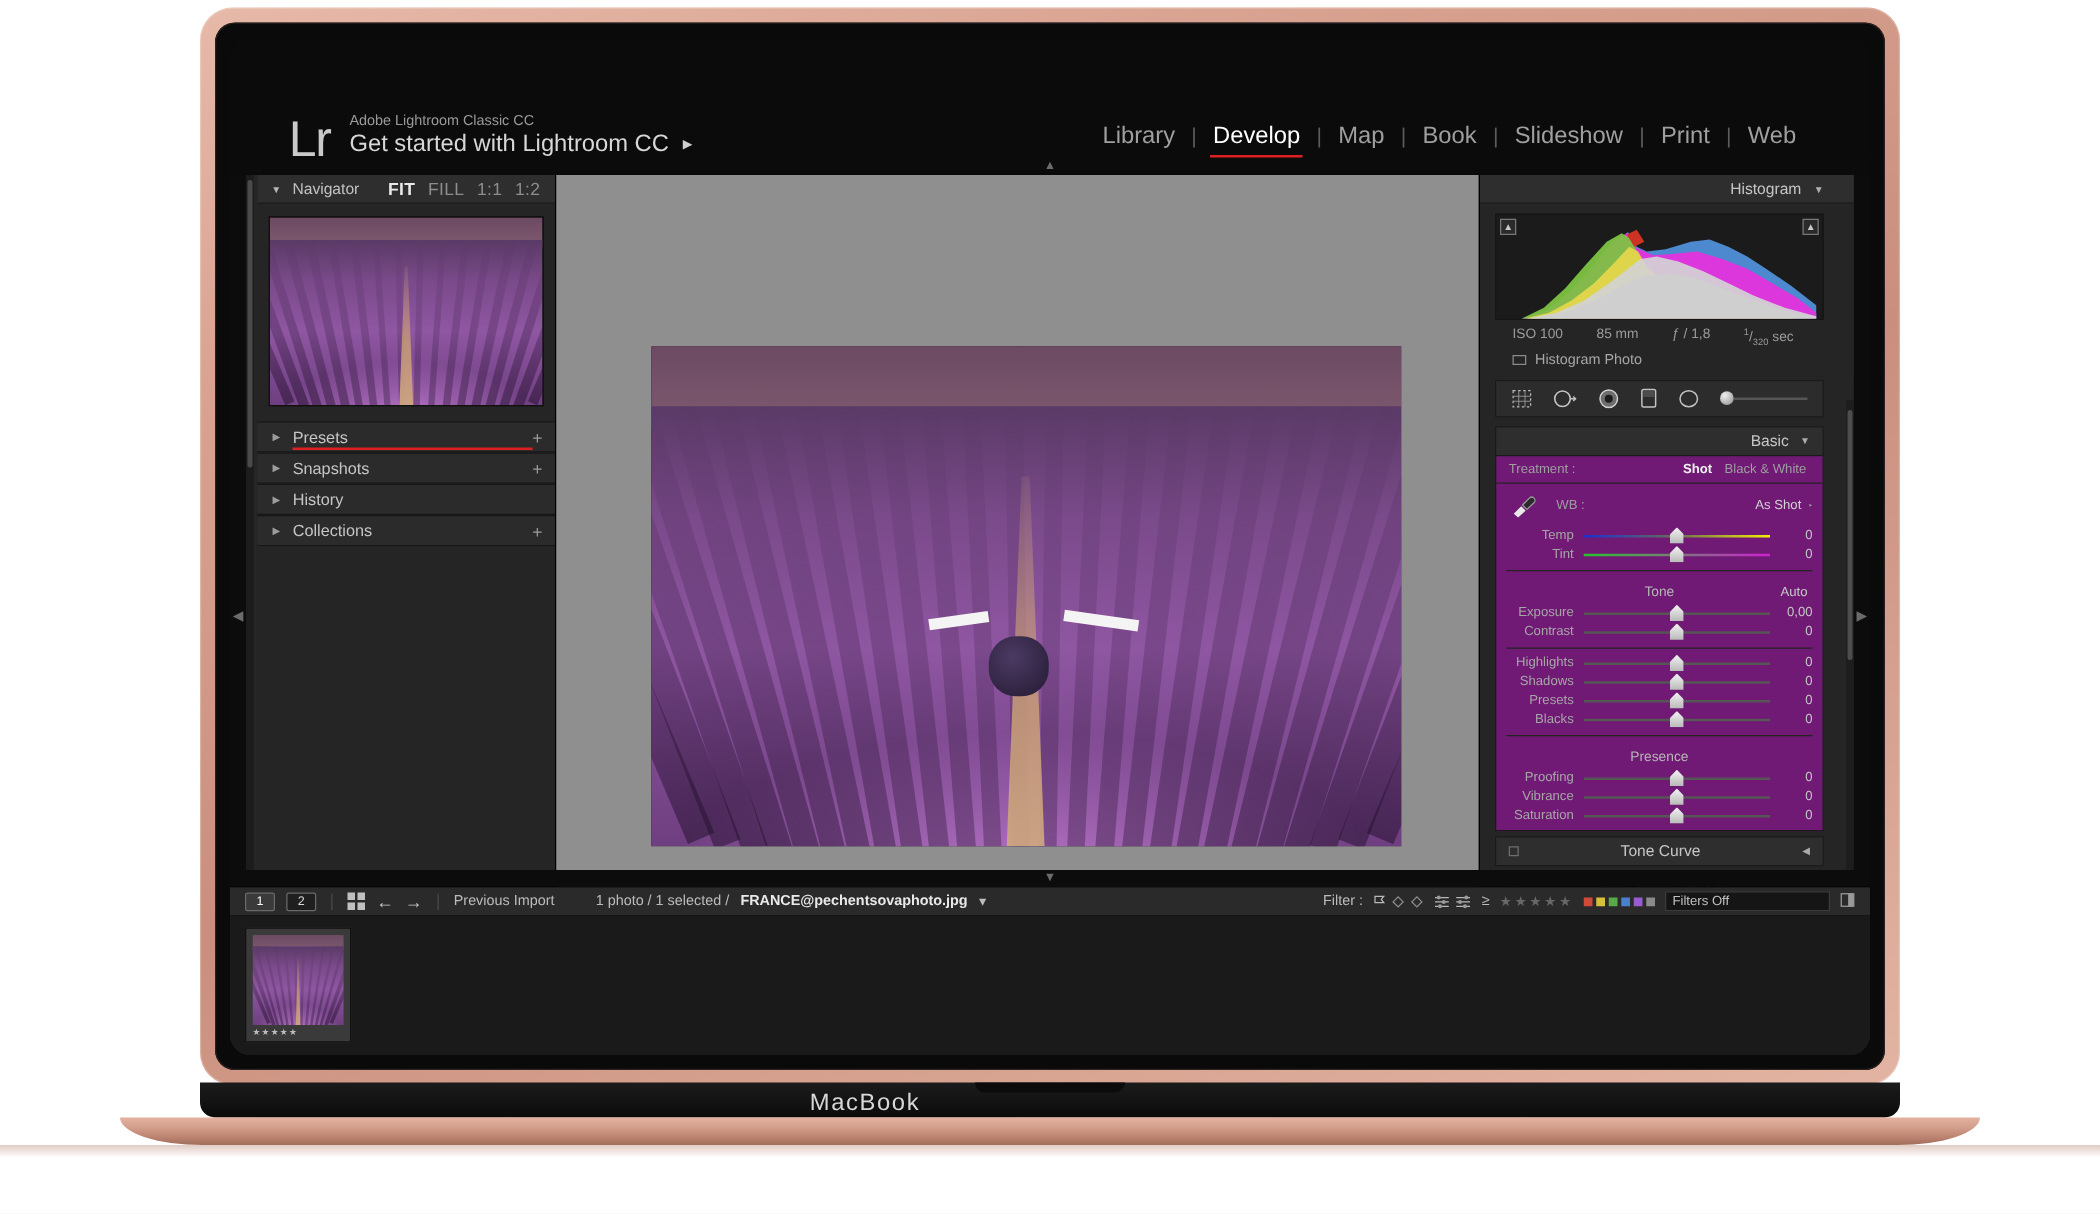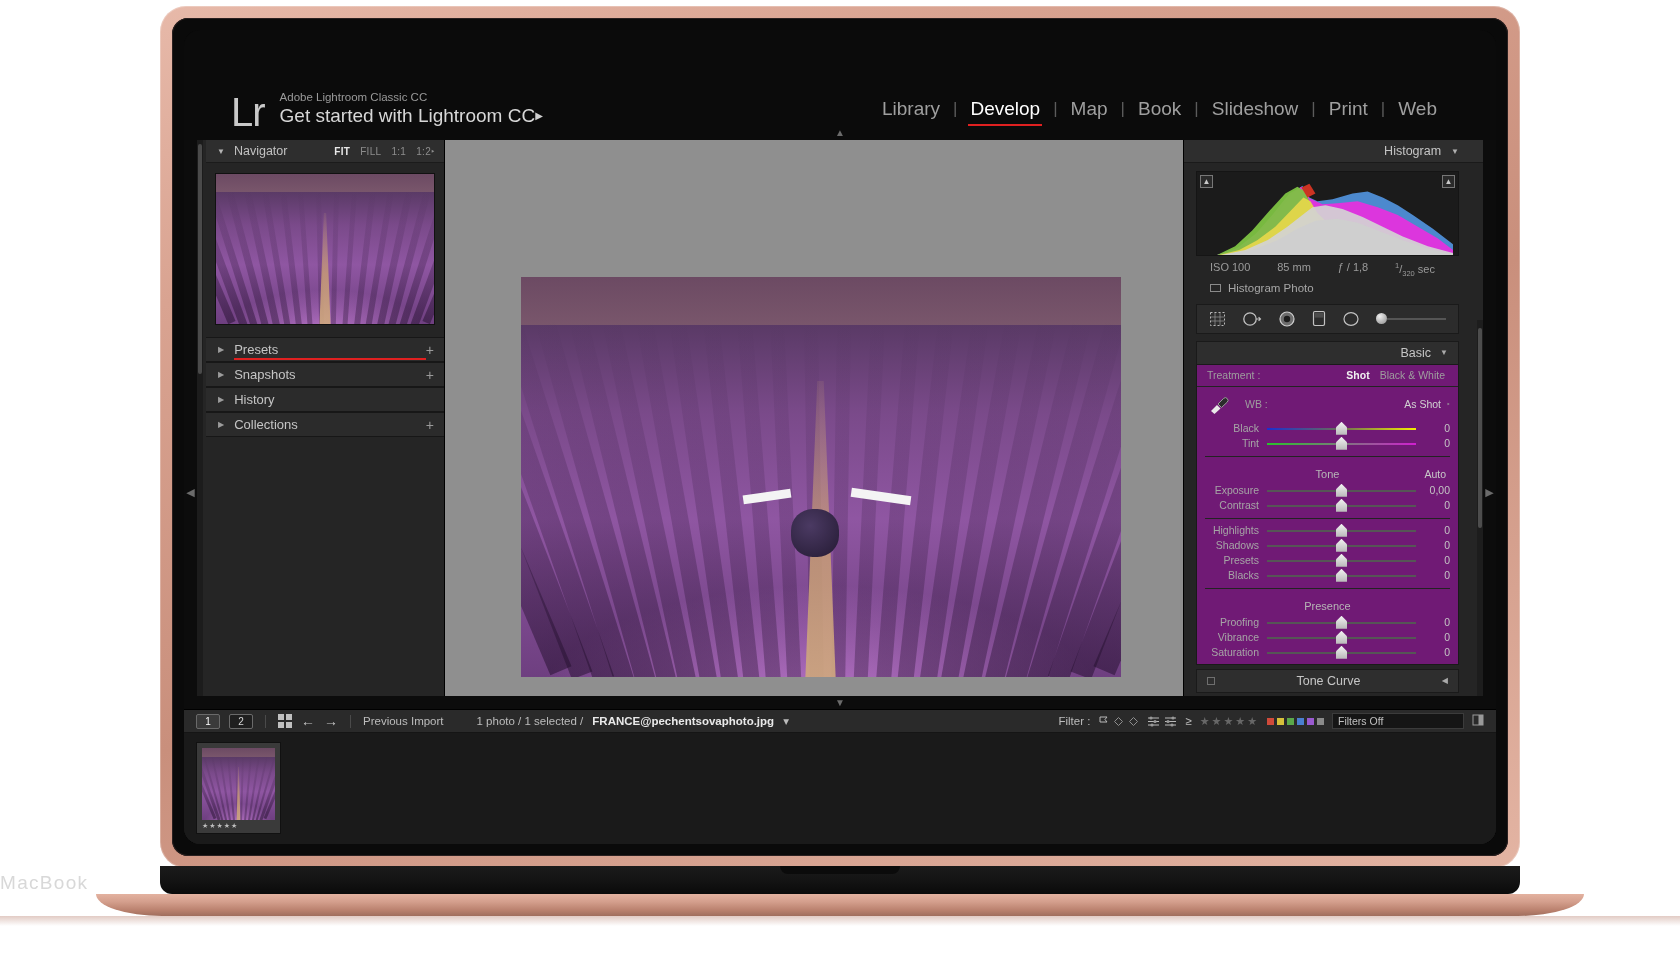--- a/index.html
+++ b/index.html
@@ -31,21 +31,21 @@
   .mb-base {
     position: absolute; left: 160px; top: 866px; width: 1360px; height: 28px;
     border-radius: 0 0 12px 12px;
     background: linear-gradient(180deg, #1b1b1b 0%, #121212 60%, #0a0a0a 100%);
   }
   .mb-notch {
     position: absolute; left: 50%; top: 866px; transform: translateX(-50%);
     width: 120px; height: 8px; border-radius: 0 0 8px 8px; background: #0b0b0b;
   }
   .mb-label {
-    position: absolute; left: 0; top: 872px; width: 1384px; text-align: left;
+    position: absolute; left: 0; top: 872px; width: 1384px; text-align: center;
     color: #d8d8d8; font-size: 19px; letter-spacing: 1.3px;
   }
   .mb-hinge {
     position: absolute; left: 96px; top: 894px; width: 1488px; height: 22px;
     border-radius: 0 0 120px 120px / 0 0 40px 40px;
     background: linear-gradient(180deg, #e3b2a0 0%, #d49f8d 35%, #b9806d 75%, #a06e5d 100%);
   }
   .mb-foot {
     position: absolute; left: 0; top: 916px; width: 1680px; height: 10px;
     background: linear-gradient(180deg, rgba(190,140,125,.45), rgba(255,255,255,0));
@@ -60,21 +60,21 @@
 
   
   .topbar {
     position: absolute; left: 0; top: 0; right: 0; height: 110px;
     background: #0b0b0b;
   }
   .lr-brand { position: absolute; left: 47px; top: 60px; display: flex; align-items: flex-end; gap: 15px; }
   .lr-logo { color: #c9c9c9; font-size: 40px; line-height: 34px; font-weight: 400; letter-spacing: -1px; }
   .lr-titles { padding-bottom: 2px; }
   .lr-sub { color: #9a9a9a; font-size: 11.5px; line-height: 14px; }
-  .lr-main { color: #d7d7d7; font-size: 19px; line-height: 23px; display: flex; align-items: center; }
+  .lr-main { color: #d7d7d7; font-size: 19px; line-height: 23px; display: flex; align-items: center; gap: 11px; }
   .lr-arrow { font-size: 10px; color: #cfcfcf; }
 
   .modules {
     position: absolute; right: 46px; top: 68px;
     display: flex; align-items: center; gap: 0; font-size: 19px;
   }
   .mod { color: #9f9f9f; padding: 0 13px; position: relative; cursor: default; }
   .mod.active { color: #ffffff; }
   .mod.active::after {
     content: ""; position: absolute; left: 11px; right: 11px; bottom: -7px;
@@ -101,21 +101,21 @@
   .panel-scrollbar { position: absolute; left: 0; top: 0; width: 6px; bottom: 0; background: #1c1c1c; }
   .panel-scrollbar i { position: absolute; left: 1px; top: 4px; width: 4px; height: 230px; background: #4a4a4a; border-radius: 2px; display:block;}
 
   .pnl-head {
     height: 23px; background: #2e2e2e; border-bottom: 1px solid #1b1b1b;
     display: flex; align-items: center; padding: 0 9px 0 11px; color: #c2c2c2; font-size: 12.5px;
     margin-left: 9px;
   }
   .pnl-head .tri { font-size: 8px; color: #b5b5b5; margin-right: 9px; }
   .pnl-head .ttl { flex: 1; }
-  .zoomopts { display: flex; align-items: center; gap: 10px; font-size: 10px; color: #8d8d8d; letter-spacing: .3px; }
+  .zoomopts { display: flex; align-items: center; gap: 10px; font-size: 14px; color: #8d8d8d; letter-spacing: .3px; padding-left: 23px; }
   .zoomopts .on { color: #e8e8e8; font-weight: bold; }
 
   .nav-preview {
     margin: 10px 9px 0 18px; height: 152px; background: #151515;
     border: 1px solid #111; position: relative; overflow: hidden;
   }
 
   .collapse-row {
     margin-left: 9px; height: 25px; background: #2b2b2b; border-top: 1px solid #171717; border-bottom: 1px solid #171717;
     display: flex; align-items: center; padding: 0 10px 0 12px; color: #c5c5c5; font-size: 13px;
@@ -611,21 +611,21 @@
                       <path d="M11 11 L16.5 5.5 a2.6 2.6 0 0 1 3.7 3.7 L14.5 14.5 Z" fill="#2b2b2b" stroke="#9a9a9a"></path>
                     </svg>
                 </span>
                 <span class="wb-label">WB :</span>
                 <span class="wb-val">As Shot</span>
                 <span class="wb-caret">‣</span>
               </div>
 
               <div id="wbsliders">
                   <div class="srow">
-                    <span class="nm">Black</span>
+                    <span class="nm">Temp</span>
                     <span class="track">
                       <span class="bar temp"></span>
                       <span class="knob" style="left: 50%;"></span>
                     </span>
                     <span class="val">0</span>
                   </div>
                   <div class="srow">
                     <span class="nm">Tint</span>
                     <span class="track">
                       <span class="bar tint"></span>

